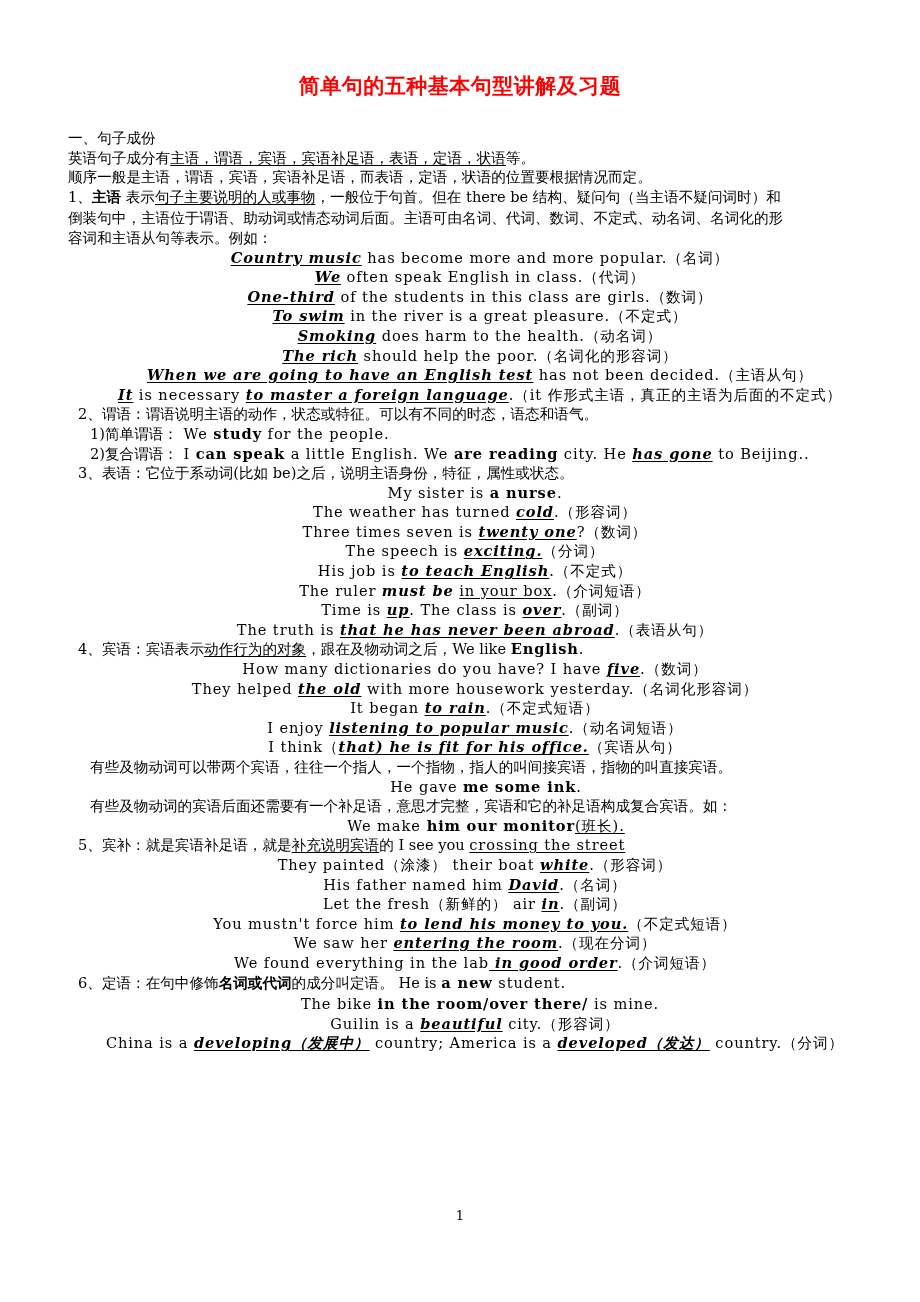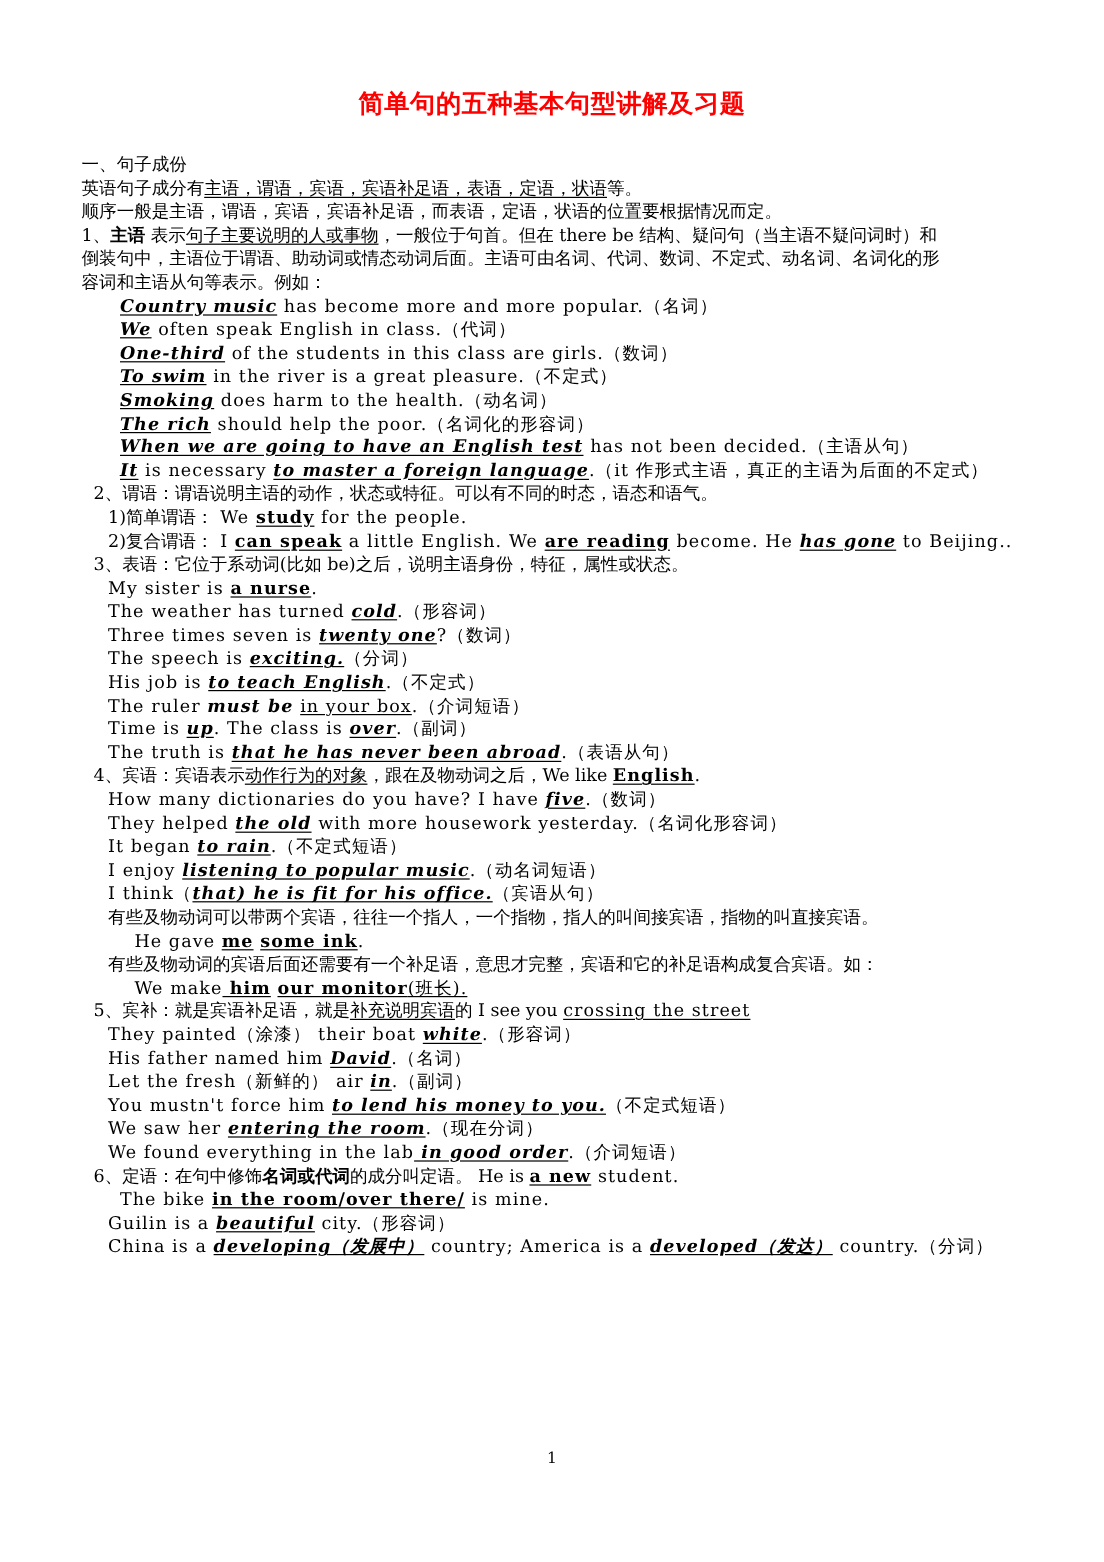--- a/index.html
+++ b/index.html
@@ -50,25 +50,26 @@
   .i0  { padding-left: 0px; }
   .i1  { padding-left: 10px; }
   .i2  { padding-left: 22px; }
   .i3  { padding-left: 32px; }
   .i4  { padding-left: 44px; }
 
   
   .en {
     font-family: "DejaVu Serif", "Liberation Serif", serif;
     letter-spacing: 0.9px;
+    text-align: center;
   }
   .u  { text-decoration: underline; text-underline-offset: 2px; }
-  .b  { font-weight: bold; }
+  .b  { font-weight: bold; font-family: Liberation Mono, monospace; }
   .bi { font-weight: bold; font-style: italic; }
-  .bu { font-weight: bold; text-decoration: underline; text-underline-offset: 2px; }
+  .bu { font-weight: bold; text-underline-offset: 2px; }
   .biu{ font-weight: bold; font-style: italic; text-decoration: underline; text-underline-offset: 2px; }
 
   .page-number {
     position: absolute;
     left: 0;
     top: 1208px;
     width: 920px;
     text-align: center;
     font-size: 13px;
     font-family: "DejaVu Serif", "Liberation Serif", serif;
@@ -98,21 +99,21 @@
     <div class="ln i3 en"><span class="biu">One-third</span><span> of the students in this class are girls.</span><span>（数词）</span></div>
     <div class="ln i3 en"><span class="biu">To swim</span><span> in the river is a great pleasure.</span><span>（不定式）</span></div>
     <div class="ln i3 en"><span class="biu">Smoking</span><span> does harm to the health.</span><span>（动名词）</span></div>
     <div class="ln i3 en"><span class="biu">The rich</span><span> should help the poor.</span><span>（名词化的形容词）</span></div>
     <div class="ln i3 en"><span class="biu">When we are going to have an English test</span><span> has not been decided.</span><span>（主语从句）</span></div>
 
     <div class="ln i3 en"><span class="biu">It</span><span> is necessary </span><span class="biu">to master a foreign language</span><span>.（it 作形式主语，真正的主语为后面的不定式）</span></div>
 
     <div class="ln i1"><span>2、谓语：谓语说明主语的动作，状态或特征。可以有不同的时态，语态和语气。</span></div>
     <div class="ln i2"><span>1)简单谓语：</span><span class="en">  We </span><span class="en bu">study</span><span class="en"> for the people.</span></div>
-    <div class="ln i2"><span>2)复合谓语：</span><span class="en">   I </span><span class="en bu">can speak</span><span class="en"> a little English.  We </span><span class="en bu">are reading</span><span class="en"> become.  He </span><span class="en biu">has gone</span><span class="en"> to  Beijing..</span></div>
+    <div class="ln i2"><span>2)复合谓语：</span><span class="en">   I </span><span class="en bu">can speak</span><span class="en"> a little English.  We </span><span class="en bu">are reading</span><span class="en"> city.  He </span><span class="en biu">has gone</span><span class="en"> to  Beijing..</span></div>
 
     <div class="ln i1"><span>3、表语：它位于系动词(比如 be)之后，说明主语身份，特征，属性或状态。</span></div>
 
     <div class="ln i2 en"><span>My sister is </span><span class="bu">a nurse</span><span>.</span><span></span></div>
     <div class="ln i2 en"><span>The weather has turned </span><span class="biu">cold</span><span>.</span><span>（形容词）</span></div>
     <div class="ln i2 en"><span>Three times seven is </span><span class="biu">twenty one</span><span>?</span><span>（数词）</span></div>
     <div class="ln i2 en"><span>The speech is </span><span class="biu">exciting.</span><span></span><span>（分词）</span></div>
     <div class="ln i2 en"><span>His job is </span><span class="biu">to teach English</span><span>.</span><span>（不定式）</span></div>
     <div class="ln i2 en"><span>The ruler </span><span class="bi">must be</span><span> </span><span class="u">in your box</span><span>.（介词短语）</span></div>
 

